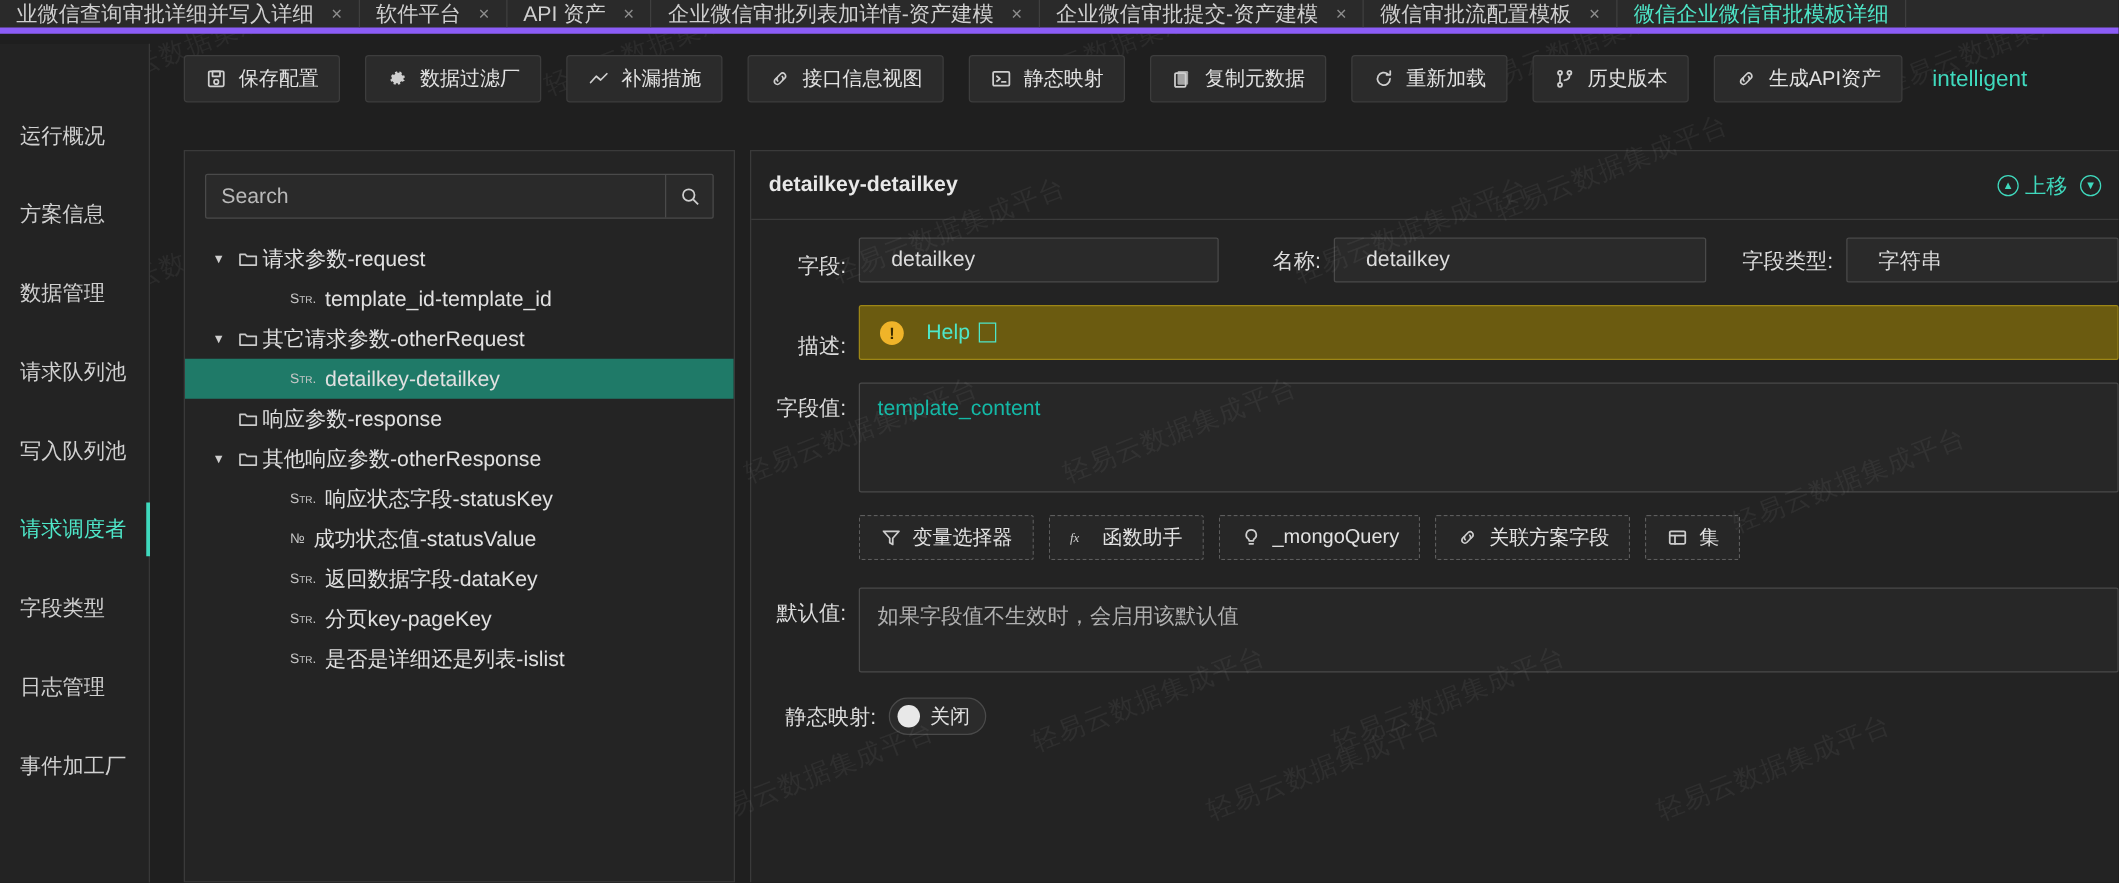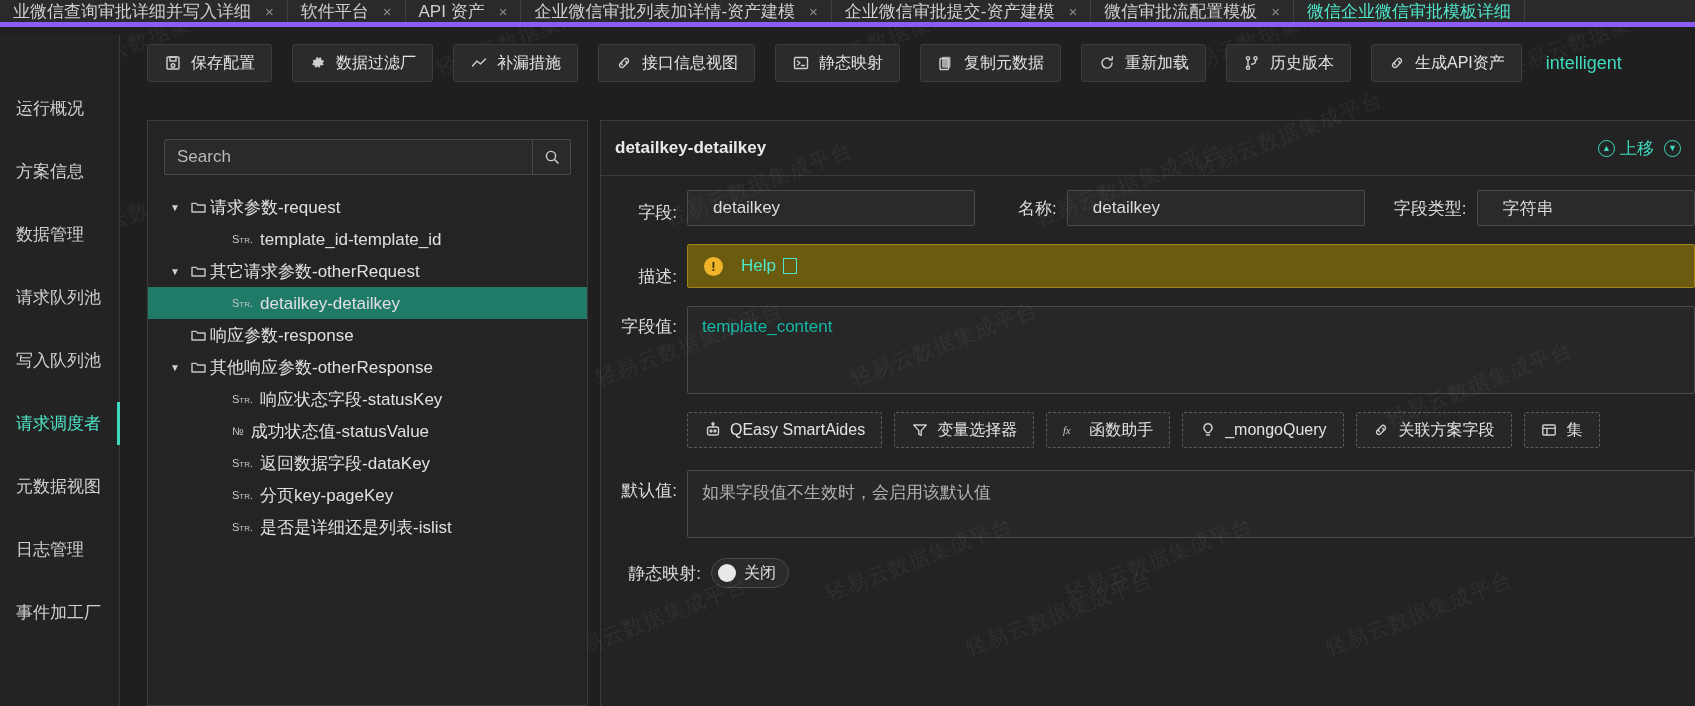--- a/index.html
+++ b/index.html
@@ -306,21 +306,21 @@
     <div class="side-item">
       <span>请求队列池</span>
     </div>
     <div class="side-item">
       <span>写入队列池</span>
     </div>
     <div class="side-item active">
       <span>请求调度者</span>
     </div>
     <div class="side-item">
-      <span>元数据视图</span>
+      <span>字段类型</span>
     </div>
     <div class="side-item">
       <span>日志管理</span>
     </div>
     <div class="side-item">
       <span>事件加工厂</span>
     </div>
   </div>
 
 <div id="toolbar">
@@ -529,32 +529,20 @@
       </span>
     </div>
   </div>
 
   <div class="frow" id="row-val">
     <div class="flabel">字段值:</div>
     <div id="val-box">template_content</div>
   </div>
 
   <div id="helper-row">
-      <div class="helper-btn">
-        <span class="ic">
-          <svg width="16" height="16" viewBox="0 0 16 16" fill="none" stroke="currentColor" stroke-width="1.4" stroke-linecap="round" stroke-linejoin="round">
-            <rect x="2.5" y="5" width="11" height="8" rx="2"></rect>
-            <circle cx="6" cy="9" r="1"></circle>
-            <circle cx="10" cy="9" r="1"></circle>
-            <line x1="8" y1="2" x2="8" y2="5"></line>
-            <circle cx="8" cy="1.8" r="1"></circle>
-          </svg>
-        </span>
-        <span>QEasy SmartAides</span>
-      </div>
       <div class="helper-btn">
         <span class="ic">
           <svg width="16" height="16" viewBox="0 0 16 16" fill="none" stroke="currentColor" stroke-width="1.4" stroke-linecap="round" stroke-linejoin="round">
             <polygon points="1.8,3 14.2,3 9.2,8.6 9.2,13.5 6.8,12.2 6.8,8.6"></polygon>
           </svg>
         </span>
         <span>变量选择器</span>
       </div>
       <div class="helper-btn">
         <span class="ic">

